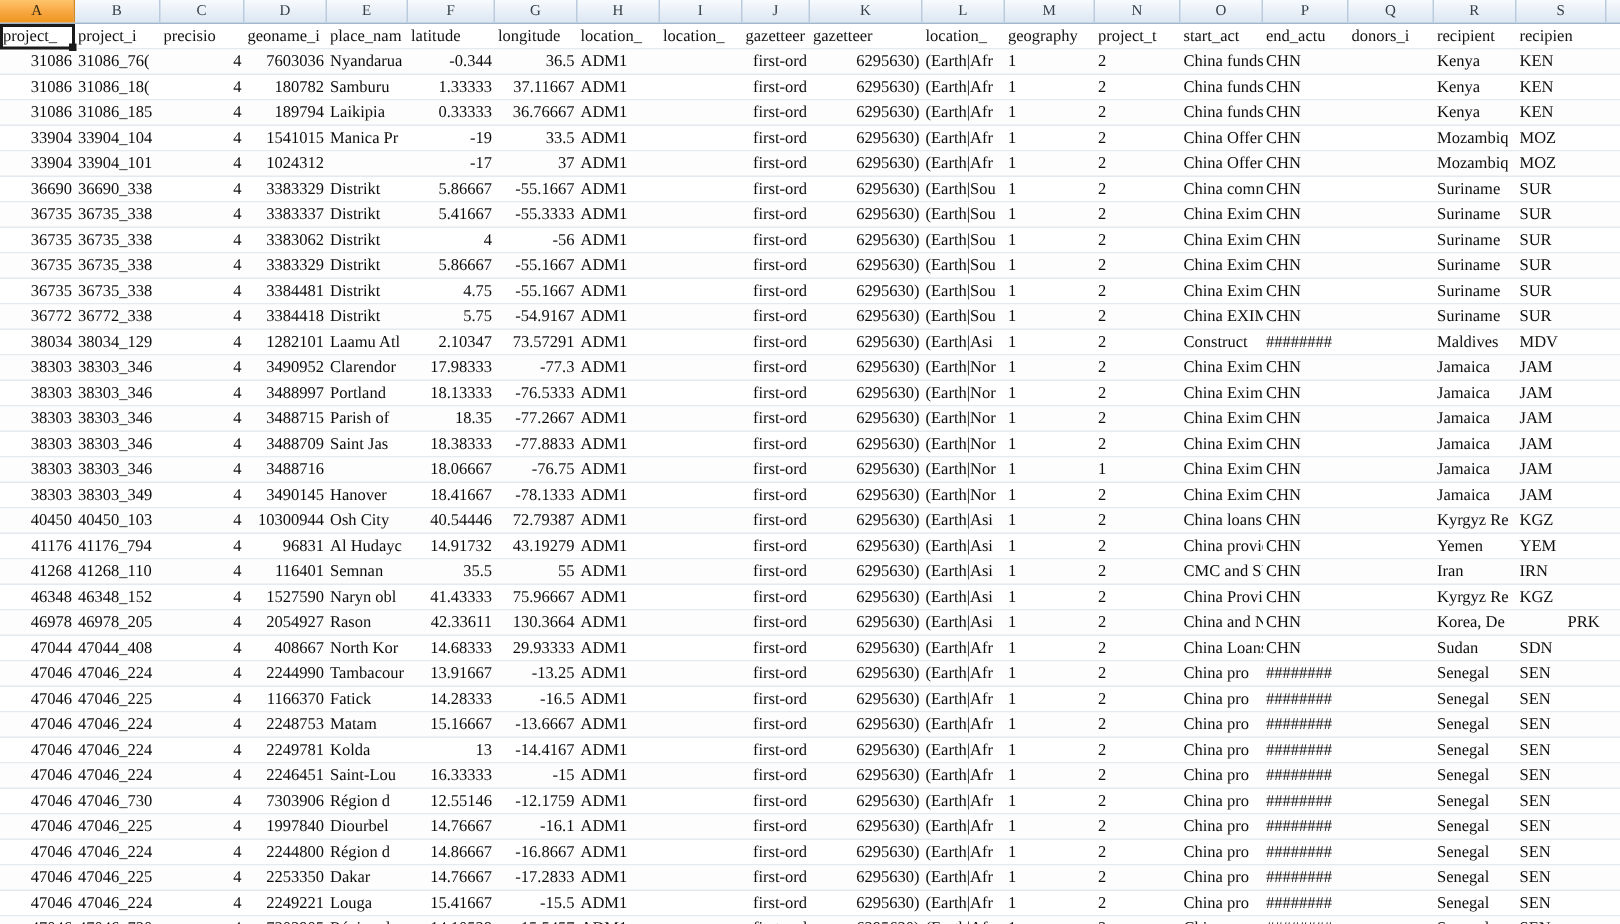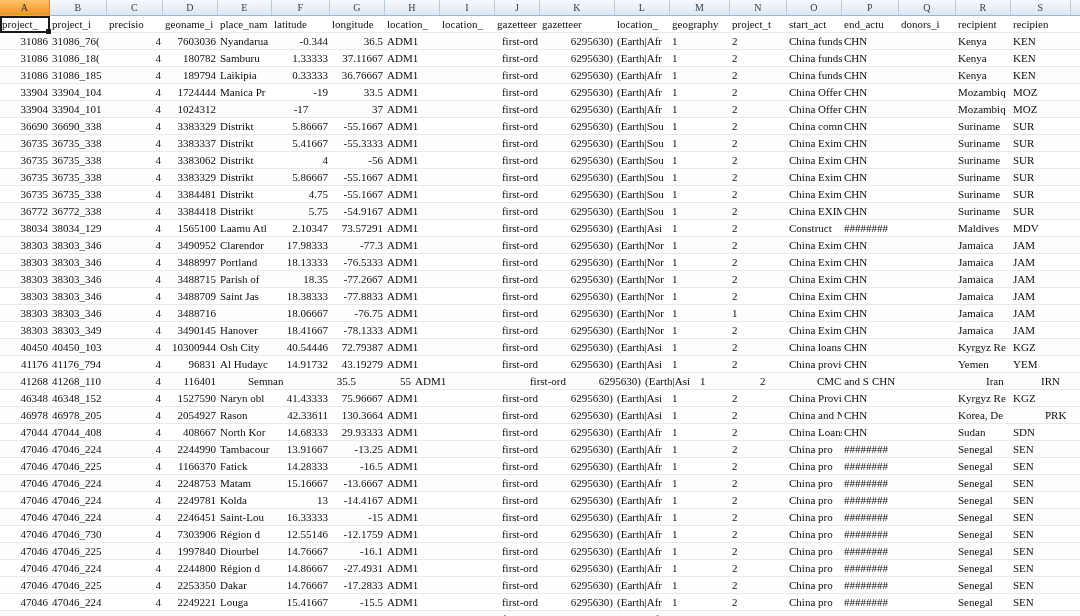--- a/index.html
+++ b/index.html
@@ -216,21 +216,21 @@
         <div class="cell txt" style="width: 55px;">China funds the constructi(</div>
         <div class="cell txt" style="width: 57px;">CHN</div>
         <div class="cell txt" style="width: 57px;"></div>
         <div class="cell txt" style="width: 55px;">Kenya</div>
         <div class="cell txt" style="width: 60px;">KEN</div>
       </div>
       <div class="row">
         <div class="cell num" style="width: 50px;">33904</div>
         <div class="cell txt" style="width: 57px;">33904_104</div>
         <div class="cell num" style="width: 56px;">4</div>
-        <div class="cell num" style="width: 55px;">1724444</div>
+        <div class="cell num" style="width: 55px;">1541015</div>
         <div class="cell txt" style="width: 54px;">Manica Pr</div>
         <div class="cell num" style="width: 58px;">-19</div>
         <div class="cell num" style="width: 55px;">33.5</div>
         <div class="cell txt" style="width: 55px;">ADM1</div>
         <div class="cell txt" style="width: 55px;"></div>
         <div class="cell num" style="width: 45px;">first-ord</div>
         <div class="cell num" style="width: 75px;">6295630)</div>
         <div class="cell txt" style="width: 55px;">(Earth|Afr</div>
         <div class="cell txt" style="width: 60px;">1</div>
         <div class="cell txt" style="width: 57px;">2</div>
@@ -239,21 +239,21 @@
         <div class="cell txt" style="width: 57px;"></div>
         <div class="cell txt" style="width: 55px;">Mozambiq</div>
         <div class="cell txt" style="width: 60px;">MOZ</div>
       </div>
       <div class="row">
         <div class="cell num" style="width: 50px;">33904</div>
         <div class="cell txt" style="width: 57px;">33904_101</div>
         <div class="cell num" style="width: 56px;">4</div>
         <div class="cell num" style="width: 55px;">1024312</div>
         <div class="cell txt" style="width: 54px; margin-top: 20px;">Provinci</div>
-        <div class="cell num" style="width: 58px; text-align: center;">-17</div>
+        <div class="cell num" style="width: 58px;">-17</div>
         <div class="cell num" style="width: 55px;">37</div>
         <div class="cell txt" style="width: 55px;">ADM1</div>
         <div class="cell txt" style="width: 55px;"></div>
         <div class="cell num" style="width: 45px;">first-ord</div>
         <div class="cell num" style="width: 75px;">6295630)</div>
         <div class="cell txt" style="width: 55px;">(Earth|Afr</div>
         <div class="cell txt" style="width: 60px;">1</div>
         <div class="cell txt" style="width: 57px;">2</div>
         <div class="cell txt" style="width: 55px;">China Offers 'Concessional</div>
         <div class="cell txt" style="width: 57px;">CHN</div>
@@ -384,21 +384,21 @@
         <div class="cell txt" style="width: 55px;">China EXIM Bank commits 50</div>
         <div class="cell txt" style="width: 57px;">CHN</div>
         <div class="cell txt" style="width: 57px;"></div>
         <div class="cell txt" style="width: 55px;">Suriname</div>
         <div class="cell txt" style="width: 60px;">SUR</div>
       </div>
       <div class="row">
         <div class="cell num" style="width: 50px;">38034</div>
         <div class="cell txt" style="width: 57px;">38034_129</div>
         <div class="cell num" style="width: 56px;">4</div>
-        <div class="cell num" style="width: 55px;">1565100</div>
+        <div class="cell num" style="width: 55px;">1282101</div>
         <div class="cell txt" style="width: 54px;">Laamu Atl</div>
         <div class="cell num" style="width: 58px;">2.10347</div>
         <div class="cell num" style="width: 55px;">73.57291</div>
         <div class="cell txt" style="width: 55px;">ADM1</div>
         <div class="cell txt" style="width: 55px;"></div>
         <div class="cell num" style="width: 45px;">first-ord</div>
         <div class="cell num" style="width: 75px;">6295630)</div>
         <div class="cell txt" style="width: 55px;">(Earth|Asi</div>
         <div class="cell txt" style="width: 60px;">1</div>
         <div class="cell txt" style="width: 57px;">2</div>
@@ -574,21 +574,21 @@
         <div class="cell txt" style="width: 57px;">CHN</div>
         <div class="cell txt" style="width: 57px;"></div>
         <div class="cell txt" style="width: 55px;">Yemen</div>
         <div class="cell txt" style="width: 60px;">YEM</div>
       </div>
       <div class="row">
         <div class="cell num" style="width: 50px;">41268</div>
         <div class="cell txt" style="width: 57px;">41268_110</div>
         <div class="cell num" style="width: 56px;">4</div>
         <div class="cell num" style="width: 55px;">116401</div>
-        <div class="cell txt" style="width: 54px; margin-left: 28px;">Semnan</div>
+        <div class="cell txt" style="width: 54px;">Semnan</div>
         <div class="cell num" style="width: 58px;">35.5</div>
         <div class="cell num" style="width: 55px;">55</div>
         <div class="cell txt" style="width: 55px;">ADM1</div>
         <div class="cell txt" style="width: 55px;"></div>
         <div class="cell num" style="width: 45px;">first-ord</div>
         <div class="cell num" style="width: 75px;">6295630)</div>
         <div class="cell txt" style="width: 55px;">(Earth|Asi</div>
         <div class="cell txt" style="width: 60px;">1</div>
         <div class="cell txt" style="width: 57px;">2</div>
         <div class="cell txt" style="width: 55px;">CMC and SUPOWER signed agre</div>
@@ -807,21 +807,21 @@
         <div class="cell txt" style="width: 55px;">Senegal</div>
         <div class="cell txt" style="width: 60px;">SEN</div>
       </div>
       <div class="row">
         <div class="cell num" style="width: 50px;">47046</div>
         <div class="cell txt" style="width: 57px;">47046_224</div>
         <div class="cell num" style="width: 56px;">4</div>
         <div class="cell num" style="width: 55px;">2244800</div>
         <div class="cell txt" style="width: 54px;">Région d</div>
         <div class="cell num" style="width: 58px;">14.86667</div>
-        <div class="cell num" style="width: 55px;">-27.4931</div>
+        <div class="cell num" style="width: 55px;">-16.8667</div>
         <div class="cell txt" style="width: 55px;">ADM1</div>
         <div class="cell txt" style="width: 55px;"></div>
         <div class="cell num" style="width: 45px;">first-ord</div>
         <div class="cell num" style="width: 75px;">6295630)</div>
         <div class="cell txt" style="width: 55px;">(Earth|Afr</div>
         <div class="cell txt" style="width: 60px;">1</div>
         <div class="cell txt" style="width: 57px;">2</div>
         <div class="cell txt" style="width: 55px;">China pro</div>
         <div class="cell txt" style="width: 57px;">########</div>
         <div class="cell txt" style="width: 57px;"></div>

